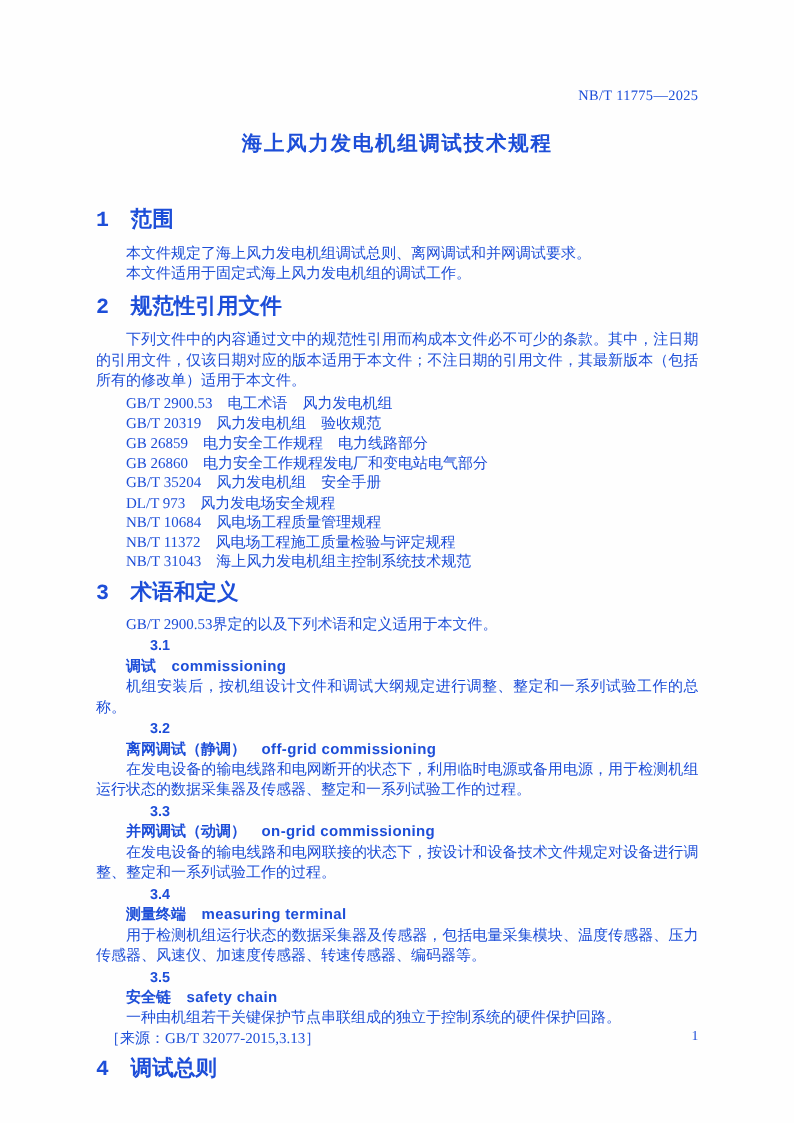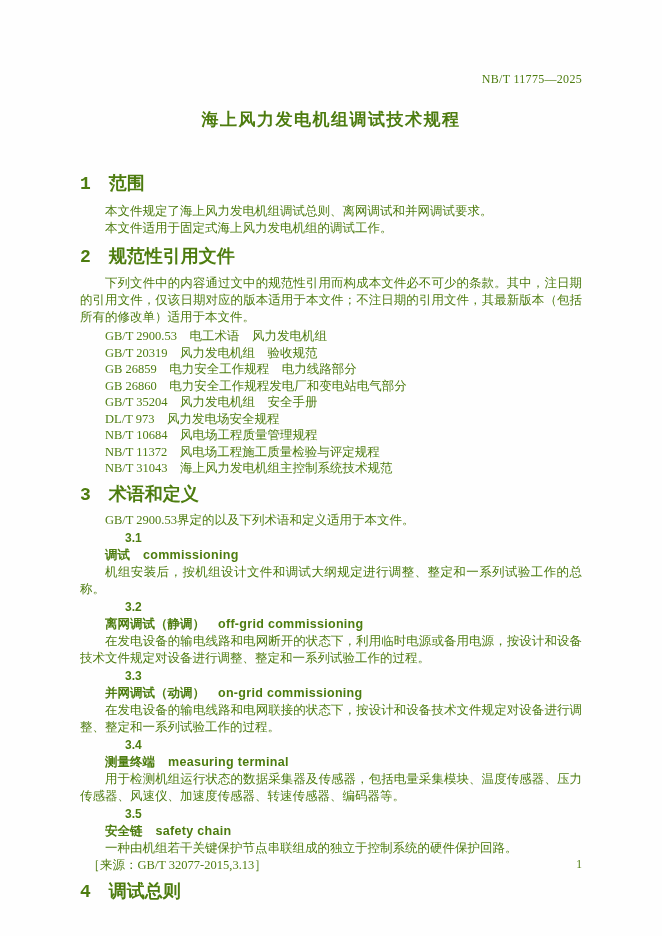--- a/index.html
+++ b/index.html
@@ -4,21 +4,21 @@
 <style>
   * { box-sizing: border-box; margin: 0; padding: 0; }
   html, body { background: #ffffff; }
   .page {
     position: relative;
     width: 662px;
     height: 936px;
     margin: 0 auto;
     background: #fefefe;
     overflow: hidden;
-    color: #4d7c0f;
+    color: #1d4ed8;
     font-family: "Liberation Serif", serif;
     font-size: 12.5px;
   }
   .content {
     position: absolute;
     left: 80px;
     right: 80px;
     top: 72px;
   }
   .doc-number {
@@ -129,21 +129,21 @@
 
       <div class="term">
         <div class="term-number">3.1</div>
         <div class="term-name"><span class="term-zh">调试</span><span class="term-en">commissioning</span></div>
         <p class="term-def">机组安装后，按机组设计文件和调试大纲规定进行调整、整定和一系列试验工作的总称。</p>
       </div>
 
       <div class="term">
         <div class="term-number">3.2</div>
         <div class="term-name"><span class="term-zh">离网调试（静调）</span><span class="term-en">off-grid commissioning</span></div>
-        <p class="term-def">在发电设备的输电线路和电网断开的状态下，利用临时电源或备用电源，按设计和设备技术文件规定对设备进行调整、整定和一系列试验工作的过程。</p>
+        <p class="term-def">在发电设备的输电线路和电网断开的状态下，利用临时电源或备用电源，用于检测机组运行状态的数据采集器及传感器、整定和一系列试验工作的过程。</p>
       </div>
 
       <div class="term">
         <div class="term-number">3.3</div>
         <div class="term-name"><span class="term-zh">并网调试（动调）</span><span class="term-en">on-grid commissioning</span></div>
         <p class="term-def">在发电设备的输电线路和电网联接的状态下，按设计和设备技术文件规定对设备进行调整、整定和一系列试验工作的过程。</p>
       </div>
 
       <div class="term">
         <div class="term-number">3.4</div>

